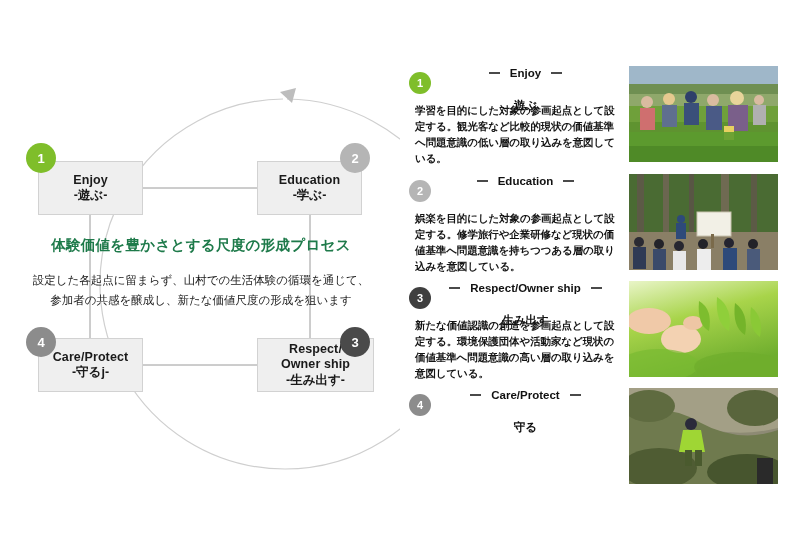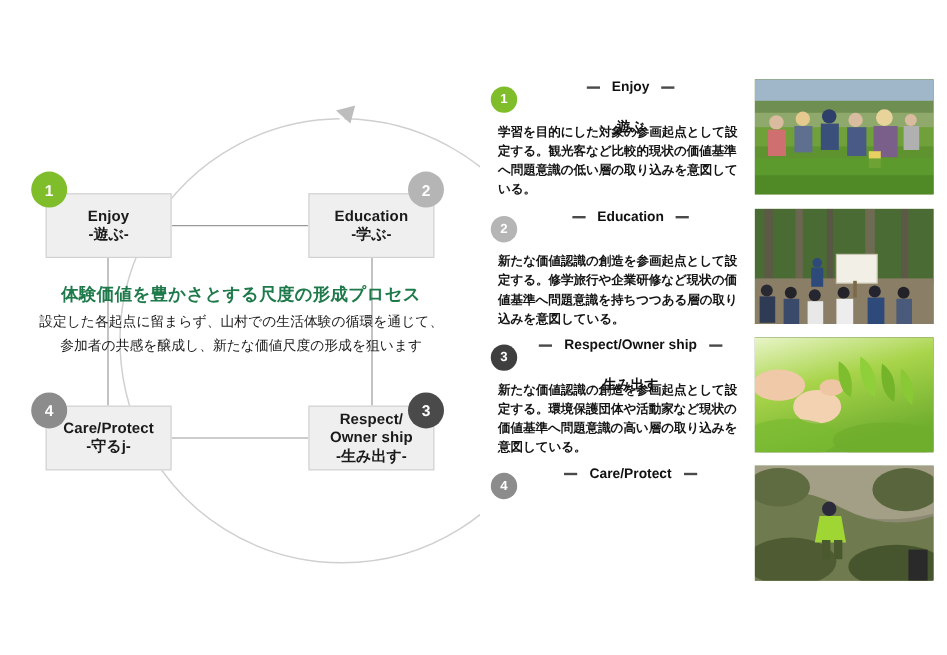--- a/index.html
+++ b/index.html
@@ -23,42 +23,42 @@
     align-items: center; justify-content: center;
     text-align: center;
     color: #1a1a1a;
     line-height: 1.22;
   }
   .node-en { font-size: 12.5px; font-weight: bold; letter-spacing: .1px; }
   .node-jp { font-size: 12.5px; font-weight: bold; text-align: right; }
 
   #node-enjoy   { left: 38px;  top: 161px; width: 105px; height: 54px; }
   #node-edu     { left: 257px; top: 161px; width: 105px; height: 54px; }
-  #node-respect { left: 257px; top: 338px; width: 105px; height: 54px; }
+  #node-respect { left: 257px; top: 338px; width: 117px; height: 54px; }
   #node-care    { left: 38px;  top: 338px; width: 105px; height: 54px; }
 
   .badge {
     position: absolute;
     width: 30px; height: 30px; border-radius: 50%;
     display: flex; align-items: center; justify-content: center;
     color: #ffffff; font-size: 13px; font-weight: bold;
     z-index: 5;
   }
   #badge-1 { left: 26px;  top: 143px; }
   #badge-2 { left: 340px; top: 143px; }
   #badge-3 { left: 340px; top: 327px; }
   #badge-4 { left: 26px;  top: 327px; }
 
   #center-text {
     position: absolute; left: 16px; top: 236px; width: 370px;
     text-align: center;
   }
   .center-head {
     font-size: 14.5px; font-weight: bold; color: #1e7a4a;
-    letter-spacing: .3px; margin-bottom: 4px;
+    letter-spacing: .3px; margin-bottom: 15px;
   }
   .center-sub { font-size: 11.5px; font-weight: normal; color: #1a1a1a; line-height: 1.75; }
 
   
   #panel { position: absolute; left: 404px; top: 0; width: 385px; height: 546px; }
   .item { position: absolute; left: 0; width: 385px; height: 108px; }
   #item-0 { top: 62px; }
   #item-1 { top: 170px; }
   #item-2 { top: 277px; }
   #item-3 { top: 384px; }
@@ -198,21 +198,21 @@
       <div class="item-badge" style="background: rgb(181, 181, 181);">
         <span>2</span>
       </div>
       <div class="item-head">
         <div class="head-line">
           <span class="dash"></span>
           <span class="head-en">Education</span>
           <span class="dash"></span>
         </div>
       </div>
-      <div class="item-body">新たな価値認識の創造を参画起点として設定する。修学旅行や企業研修など現状の価値基準へ問題意識を持ちつつある層の取り込みを意図している。</div>
+      <div class="item-body">娯楽を目的にした対象の参画起点として設定する。修学旅行や企業研修など現状の価値基準へ問題意識を持ちつつある層の取り込みを意図している。</div>
       <div class="photo">
         <svg viewBox="0 0 149 96" preserveAspectRatio="none">
           <rect x="0" y="0" width="149" height="96" fill="#3f5a2e"></rect>
           <rect x="0" y="0" width="149" height="62" fill="#4a6b33"></rect>
           <rect x="8" y="0" width="7" height="64" fill="#5c5a46"></rect>
           <rect x="34" y="0" width="6" height="64" fill="#6b6650"></rect>
           <rect x="60" y="0" width="5" height="60" fill="#585644"></rect>
           <rect x="92" y="0" width="8" height="64" fill="#6f6a52"></rect>
           <rect x="122" y="0" width="6" height="62" fill="#5c5a46"></rect>
           <rect x="0" y="58" width="149" height="38" fill="#8a7f66"></rect>
@@ -275,20 +275,21 @@
     <div class="item" id="item-3">
       <div class="item-badge" style="background: rgb(140, 140, 140);">
         <span>4</span>
       </div>
       <div class="item-head">
         <div class="head-line">
           <span class="dash"></span>
           <span class="head-en">Care/Protect</span>
           <span class="dash"></span>
         </div>
+        <div class="head-jp">守る</div>
       </div>
       <div class="photo">
         <svg viewBox="0 0 149 96" preserveAspectRatio="none">
           <rect x="0" y="0" width="149" height="96" fill="#8d8a74"></rect>
           <path d="M0 0 H149 V40 Q100 52 60 34 Q20 18 0 30Z" fill="#a39f86"></path>
           <path d="M0 24 Q40 16 70 34 Q110 56 149 42 V96 H0Z" fill="#6f7a4e"></path>
           <ellipse cx="20" cy="18" rx="26" ry="16" fill="#5f6b40"></ellipse>
           <ellipse cx="126" cy="20" rx="28" ry="18" fill="#59653c"></ellipse>
           <ellipse cx="30" cy="80" rx="38" ry="20" fill="#4f5c33"></ellipse>
           <ellipse cx="118" cy="84" rx="40" ry="18" fill="#47552e"></ellipse>

